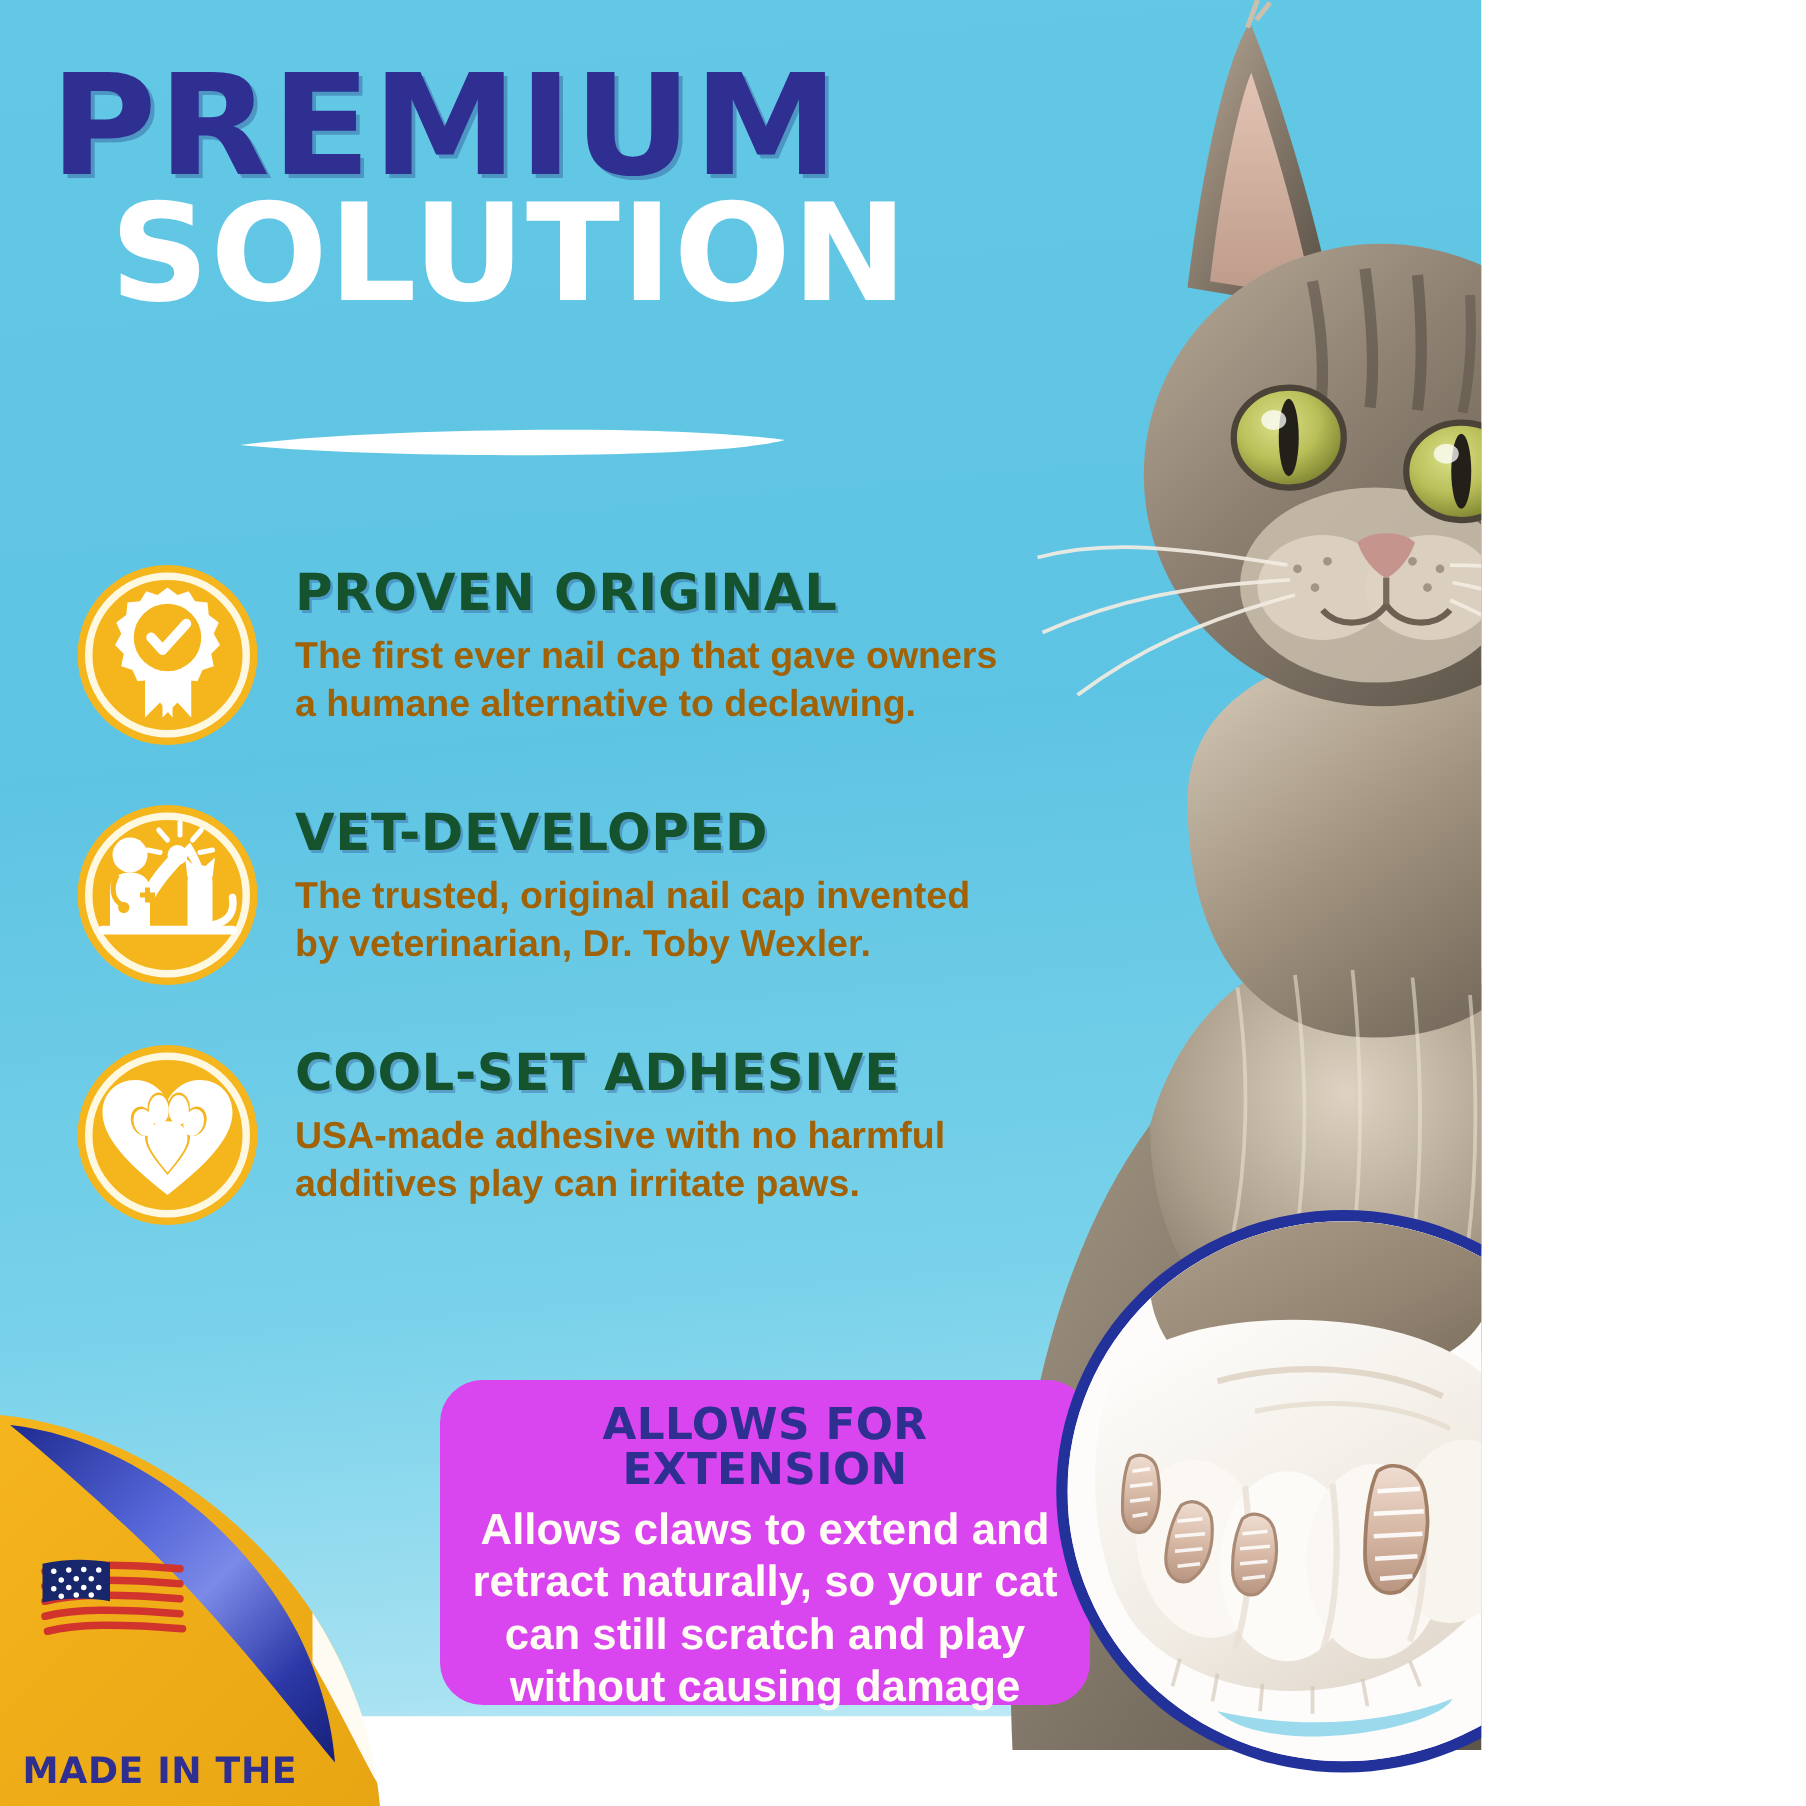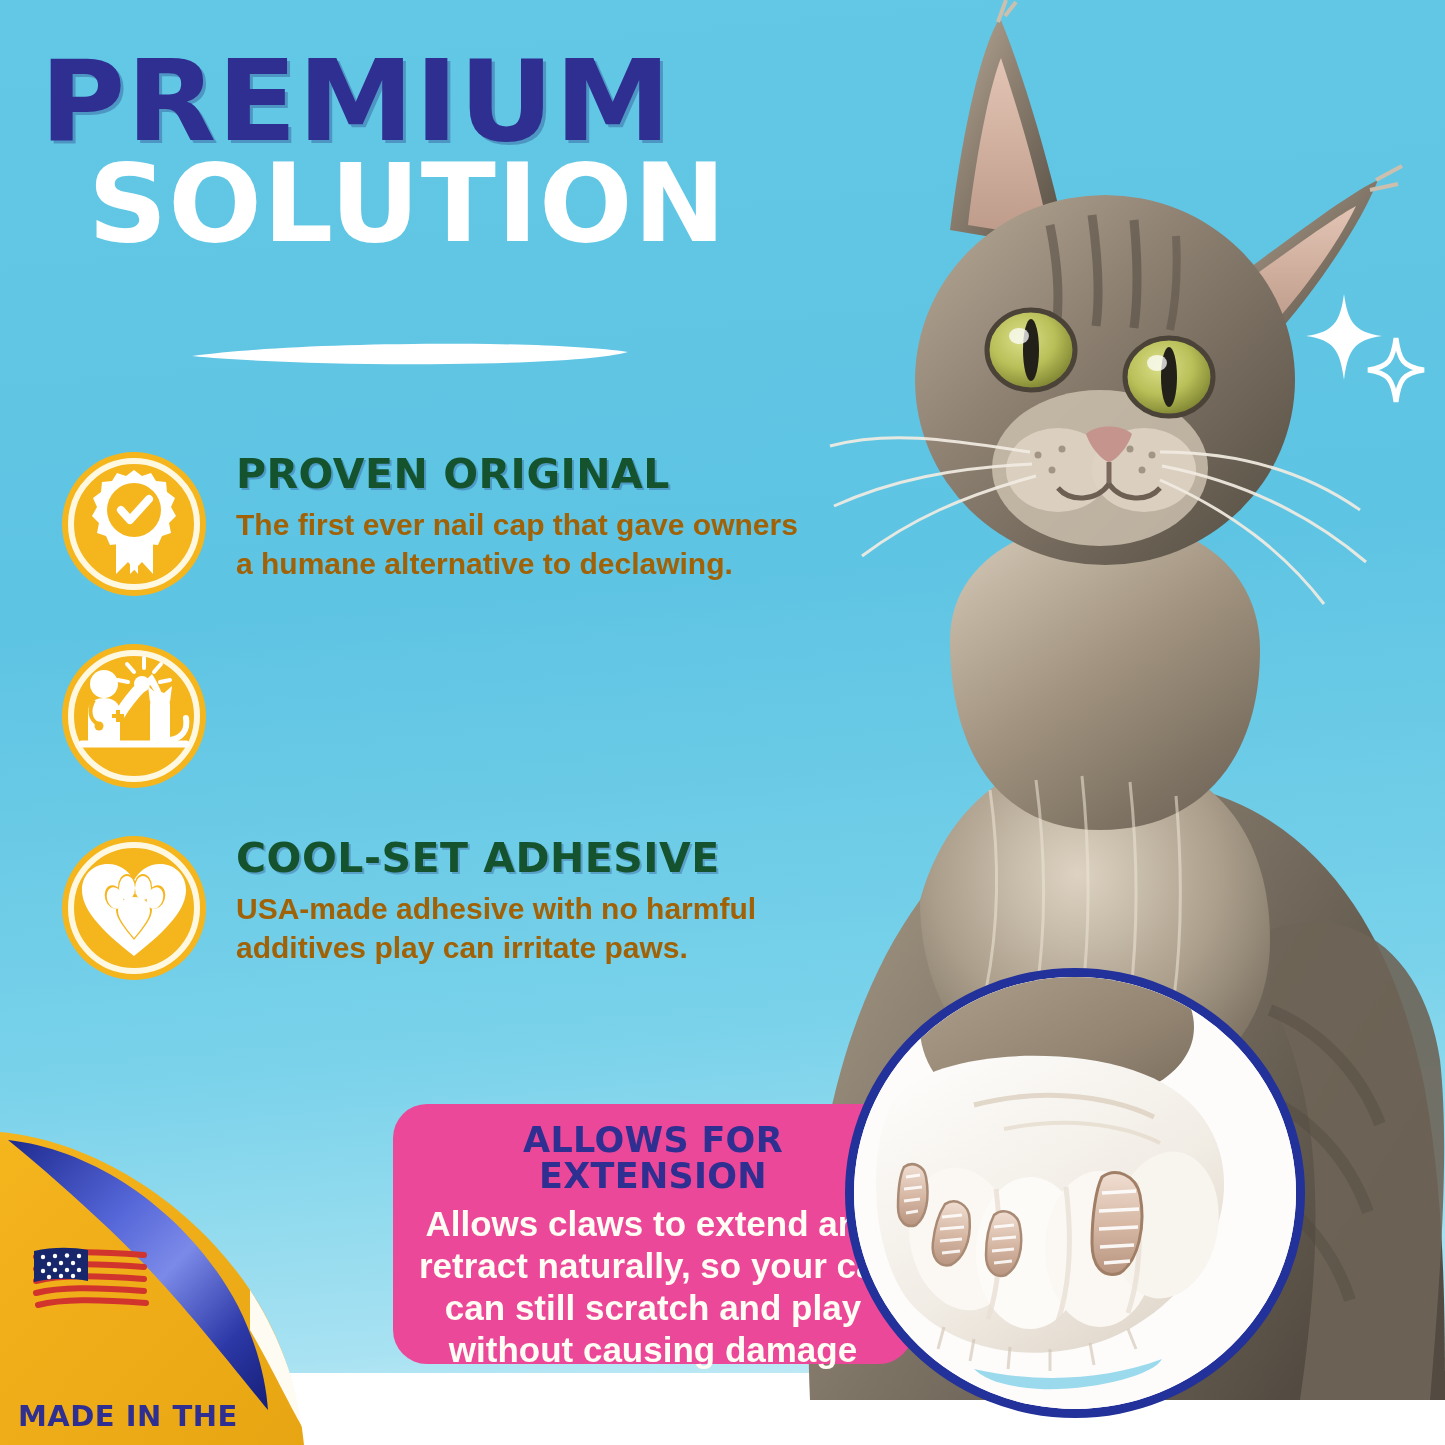--- a/index.html
+++ b/index.html
@@ -5,21 +5,21 @@
   * { margin:0; padding:0; box-sizing:border-box; }
 
   html, body {
     width:1445px; height:1445px;
     font-family:"Liberation Sans", sans-serif;
     overflow:hidden;
   }
 
   #poster {
     position:relative;
-    width:1445px; height:1445px;
+    width:1185px; height:1445px;
     background:#ffffff;
     overflow:hidden;
   }
 
   
   .bg-plate {
     position:absolute; left:0; top:0;
     width:1445px; height:1382px;
     background:linear-gradient(175deg,#63c8e5 0%,#5ec4e3 42%,#79d2ea 72%,#a8e2f2 92%,#d7f1f9 100%);
   }
@@ -114,26 +114,25 @@
     line-height:1.30;
     color:#a16207;
     max-width:600px;
   }
 
   
   .callout {
     position:absolute;
     left:352px; top:1104px;
     width:520px; height:260px;
-    background:#ec4899;
+    background:#d946ef;
     border-radius:34px;
     padding:18px 22px 14px 22px;
     text-align:center;
     z-index:4;
-    margin-left:41px;
   }
   .callout .ctitle {
     font-family:"DejaVu Sans", sans-serif;
     font-weight:700;
     font-size:35px;
     line-height:1.04;
     color:#2f2f92;
     letter-spacing:0.3px;
   }
   .callout .cbody {
@@ -379,20 +378,24 @@
           <path d="M112,100 C124,98 130,90 128,78" stroke="#ffffff" stroke-width="6" fill="none" stroke-linecap="round"></path>
 
           <g stroke="#ffffff" stroke-width="4" stroke-linecap="round">
             <path d="M86,28 L86,18"></path>
             <path d="M76,32 L69,24"></path>
             <path d="M96,32 L103,24"></path>
             <path d="M70,42 L60,40"></path>
             <path d="M102,42 L112,40"></path>
           </g>
         </svg>
+      </div>
+      <div class="ftext">
+        <div class="ftitle">VET-DEVELOPED</div>
+        <div class="fbody">The trusted, original nail cap invented by veterinarian, Dr. Toby Wexler.</div>
       </div>
     </div>
 
     <div class="feature">
       <div class="badge">
         <svg width="152" height="152" viewBox="0 0 152 152" xmlns="http://www.w3.org/2000/svg">
           <circle cx="76" cy="76" r="72" fill="#f5b51d"></circle>
           <circle cx="76" cy="76" r="63" fill="none" stroke="#fff8e0" stroke-width="6"></circle>
 
           <path d="M76,124 C40,96 24,76 24,58 C24,42 36,32 50,32 C61,32 70,38 76,48

